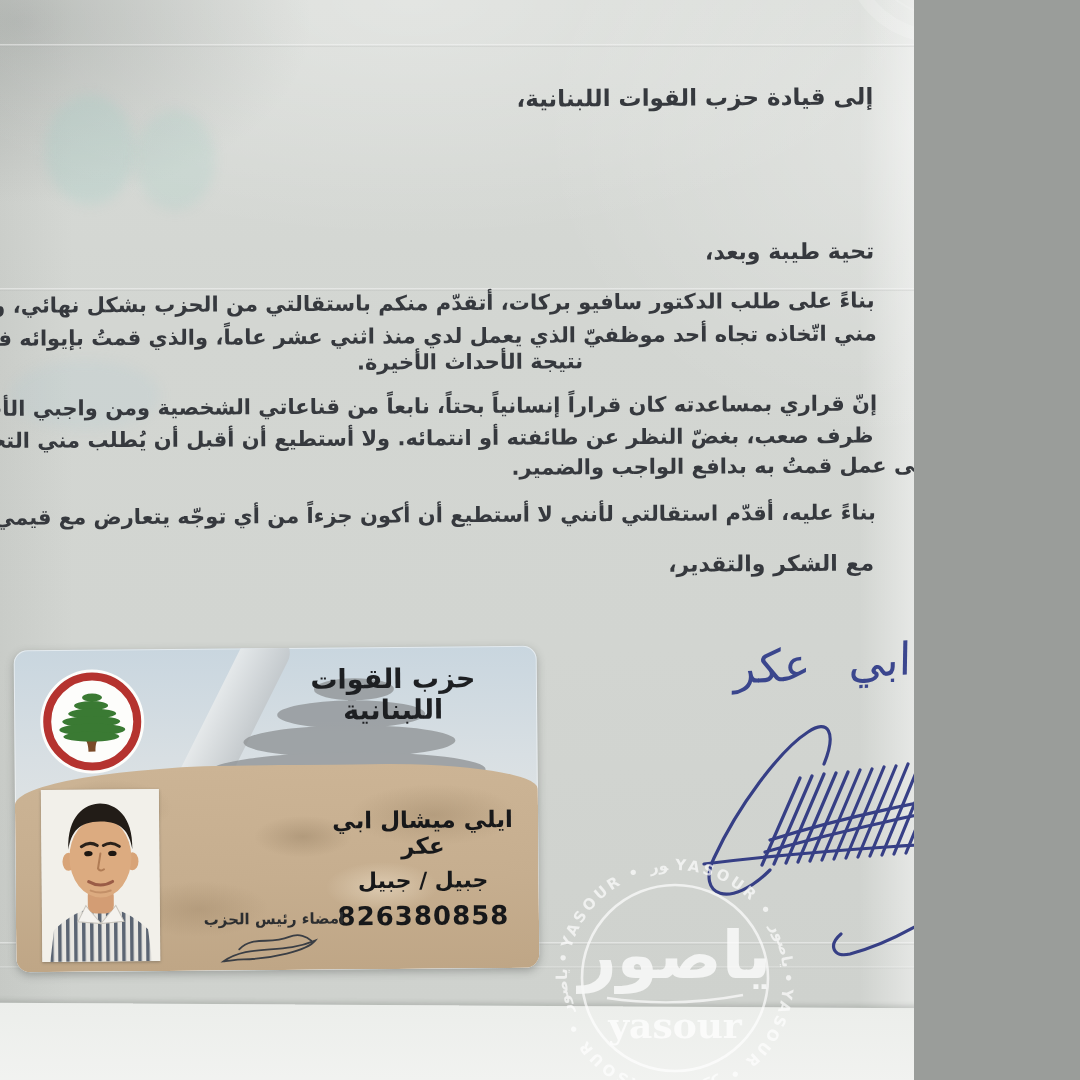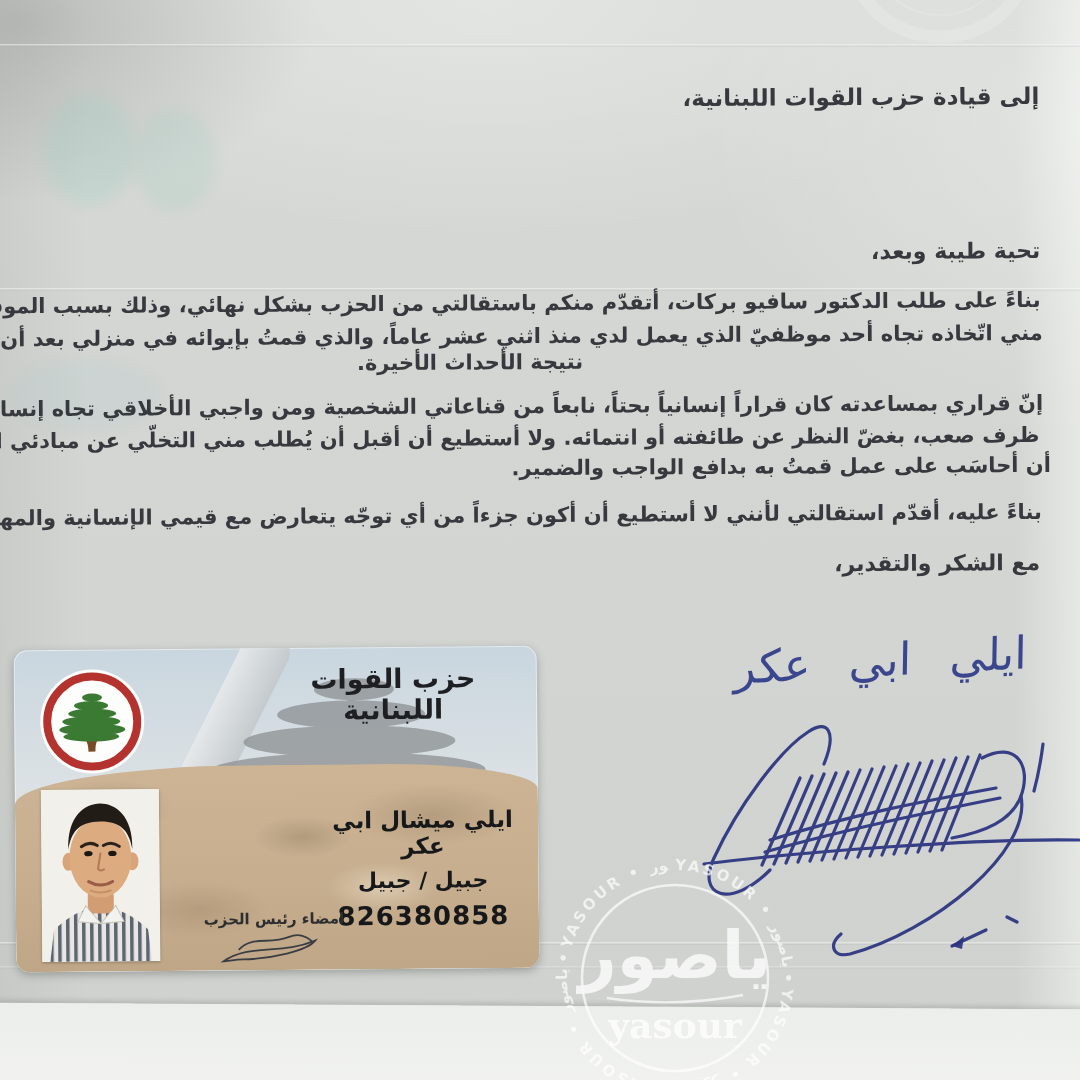--- a/index.html
+++ b/index.html
@@ -1,17 +1,17 @@
 <!DOCTYPE html>
 <html lang="ar"><head>
 <meta charset="utf-8">
 <style>
   html,body{margin:0;padding:0;background:#9a9d9a;}
   #page{
-    position:relative;width:1080px;height:1080px;overflow:hidden;
+    position:relative;width:914px;height:1080px;overflow:hidden;
     background:#d4d7d3;
     font-family:"DejaVu Sans",sans-serif;
   }
   
   .paper-shading{position:absolute;inset:0;z-index:0;
     background:
       radial-gradient(420px 260px at 2% 2%, rgba(110,115,112,.30), transparent 70%),
       radial-gradient(700px 320px at 45% 0%, rgba(255,255,255,.30), transparent 75%),
       radial-gradient(500px 420px at 100% 12%, rgba(255,255,255,.28), transparent 75%),
       linear-gradient(90deg, rgba(120,124,120,.10) 0%, rgba(255,255,255,0) 8%, rgba(255,255,255,0) 94%, rgba(255,255,255,.45) 100%),

